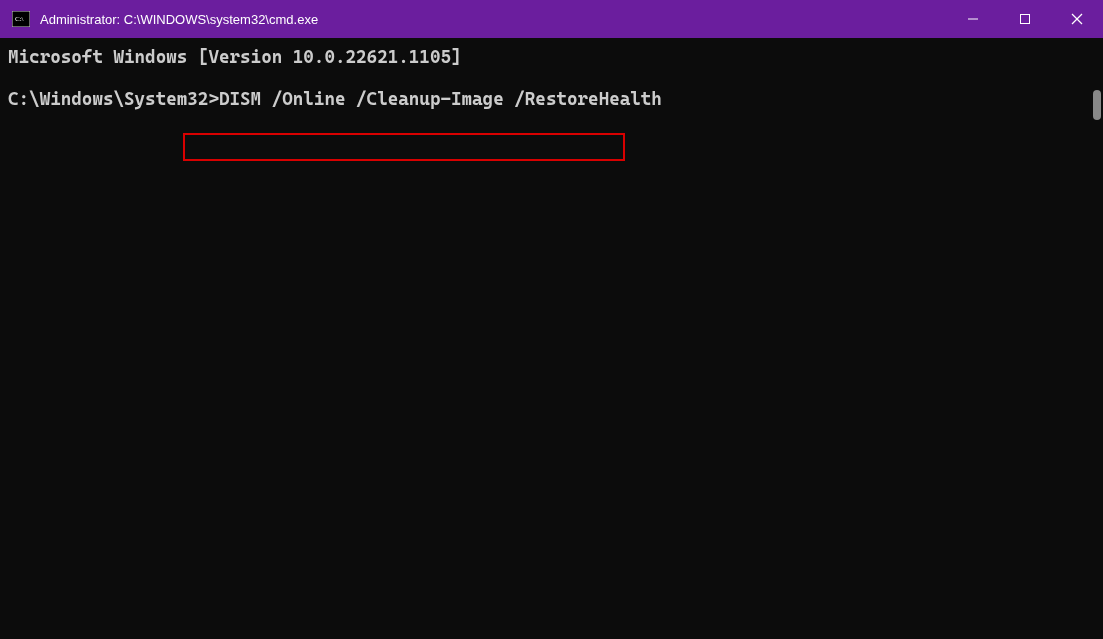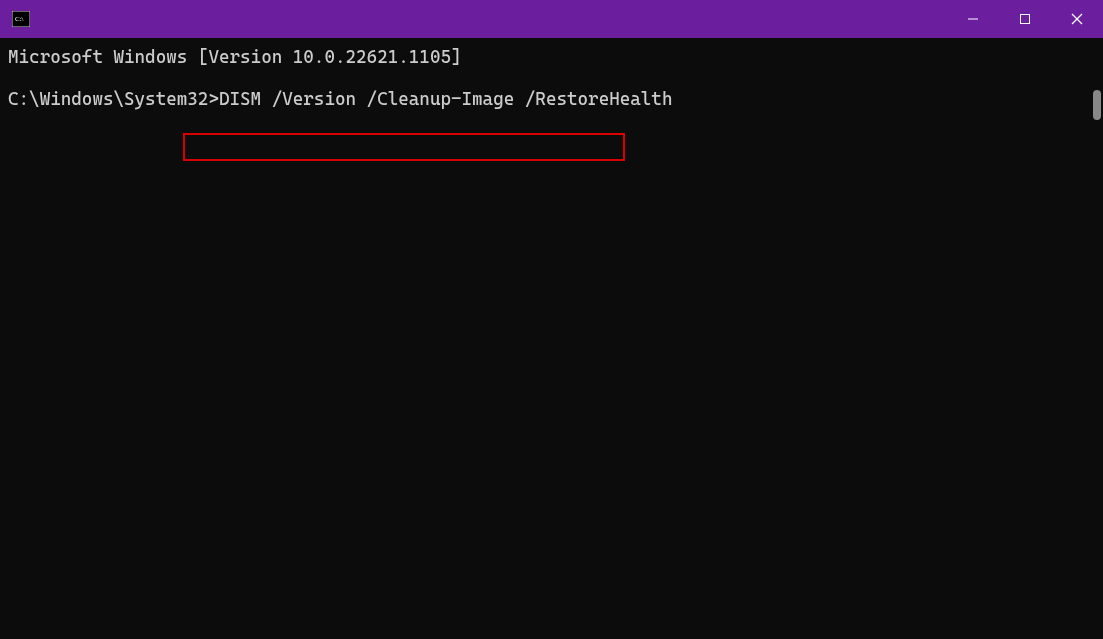--- a/index.html
+++ b/index.html
@@ -57,20 +57,21 @@
       padding: 8px 8px;
       font-size: 18px;
       line-height: 21px;
       color: #cccccc;
       font-family: Consolas, 'Cascadia Mono', monospace;
       position: relative;
       height: calc(100% - 38px);
     }
     .line {
       white-space: pre;
+      font-weight: bold;
     }
     .highlight-box {
       position: absolute;
       border: 2px solid #d90000;
       top: 95px;
       left: 183px;
       width: 442px;
       height: 28px;
     }
     .scrollbar {
@@ -90,20 +91,21 @@
 <body>
 
 <div class="titlebar">
   <div class="titlebar-left">
     <span class="app-icon">
       <svg width="18" height="16" viewBox="0 0 18 16">
         <rect x="0" y="0" width="18" height="16" fill="#000000" stroke="#cccccc" stroke-width="1"></rect>
         <text x="3" y="10" font-size="7" fill="#ffffff" font-family="Consolas">C:\</text>
       </svg>
     </span>
+    <span class="title-text">Administrator: C:\WINDOWS\system32\cmd.exe</span>
   </div>
   <div class="window-controls">
     <div class="window-btn">
       <svg width="12" height="12" viewBox="0 0 12 12">
         <line x1="1" y1="6" x2="11" y2="6" stroke="#ffffff" stroke-width="1"></line>
       </svg>
     </div>
     <div class="window-btn">
       <svg width="12" height="12" viewBox="0 0 12 12">
         <rect x="1.5" y="1.5" width="9" height="9" fill="none" stroke="#ffffff" stroke-width="1"></rect>
@@ -114,16 +116,16 @@
         <line x1="1" y1="1" x2="11" y2="11" stroke="#ffffff" stroke-width="1.2"></line>
         <line x1="11" y1="1" x2="1" y2="11" stroke="#ffffff" stroke-width="1.2"></line>
       </svg>
     </div>
   </div>
 </div>
 
 <div class="terminal">
   <div class="line">Microsoft Windows [Version 10.0.22621.1105]</div>
   <div class="blank"></div>
-  <div class="line"><span>C:\Windows\System32&gt;</span><span>DISM /Version /Cleanup-Image /RestoreHealth</span></div>
+  <div class="line"><span>C:\Windows\System32&gt;</span><span>DISM /Online /Cleanup-Image /RestoreHealth</span></div>
   <div class="highlight-box"></div>
   <div class="scrollbar"></div>
 </div>
 
 </body></html>

